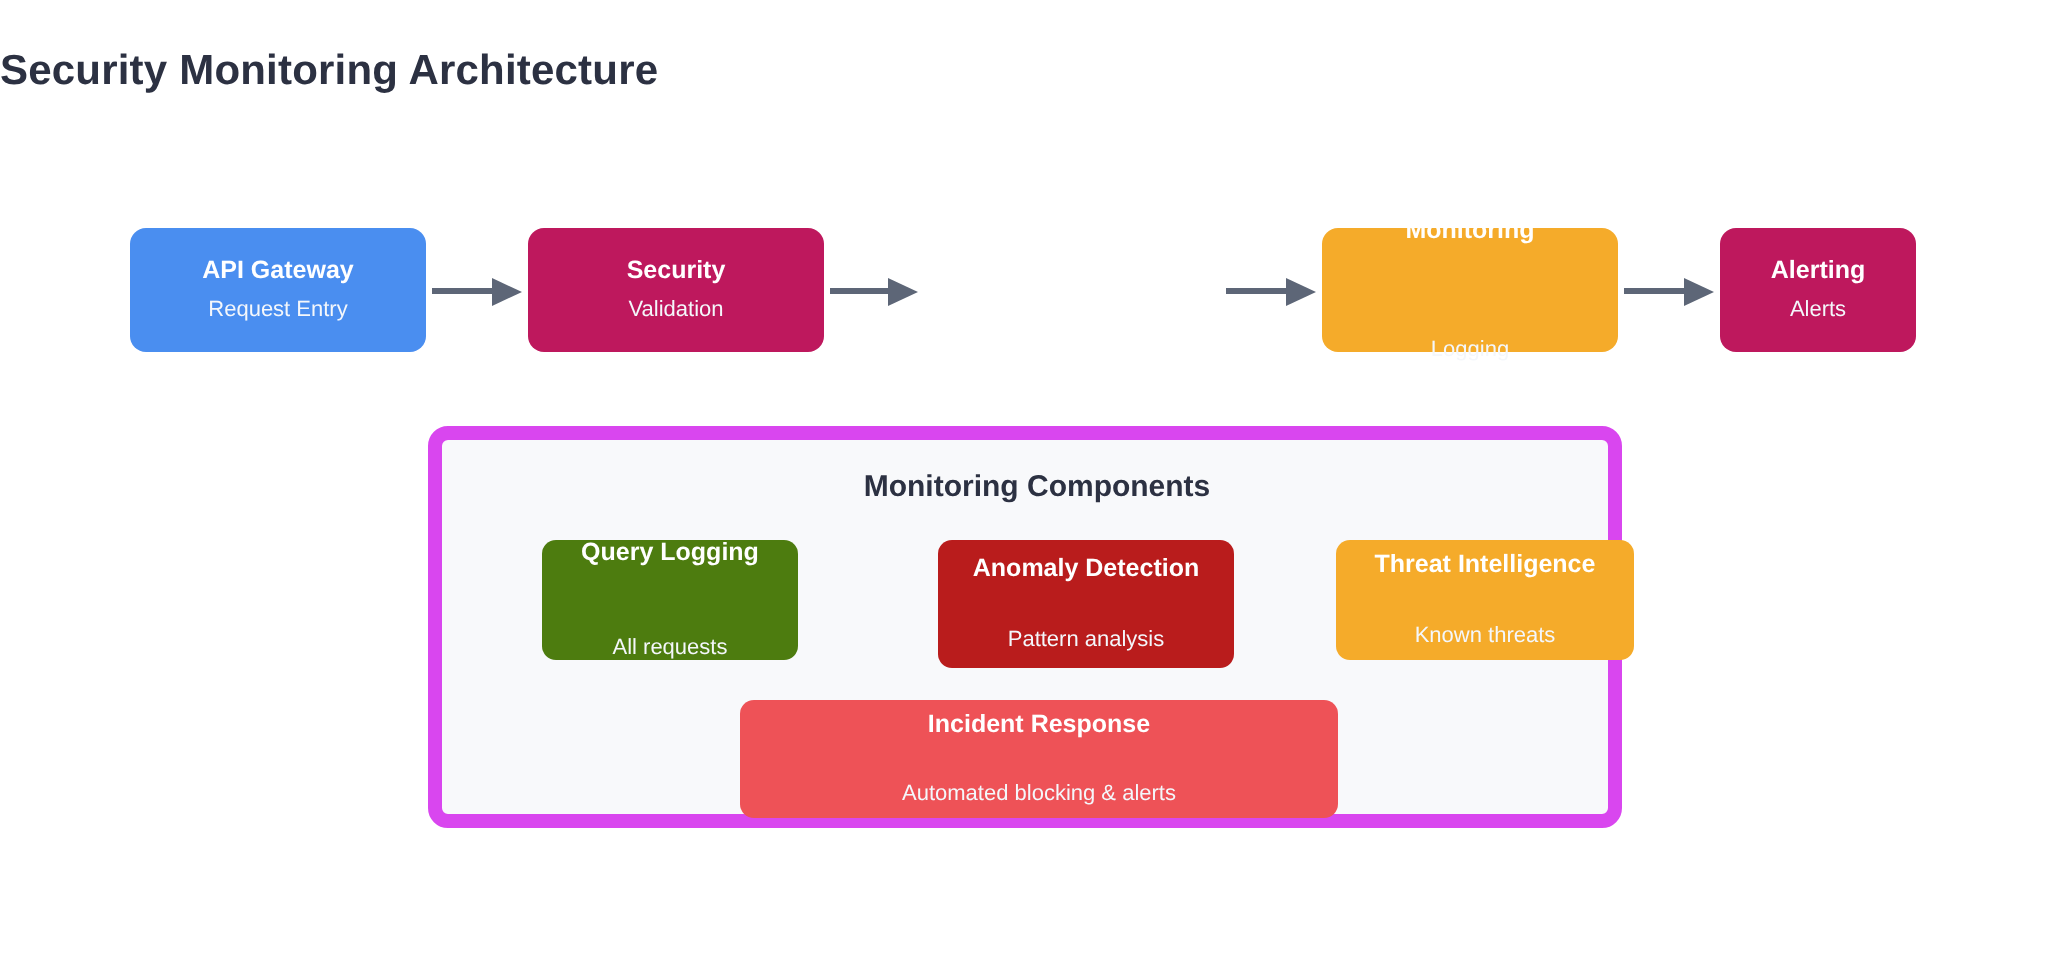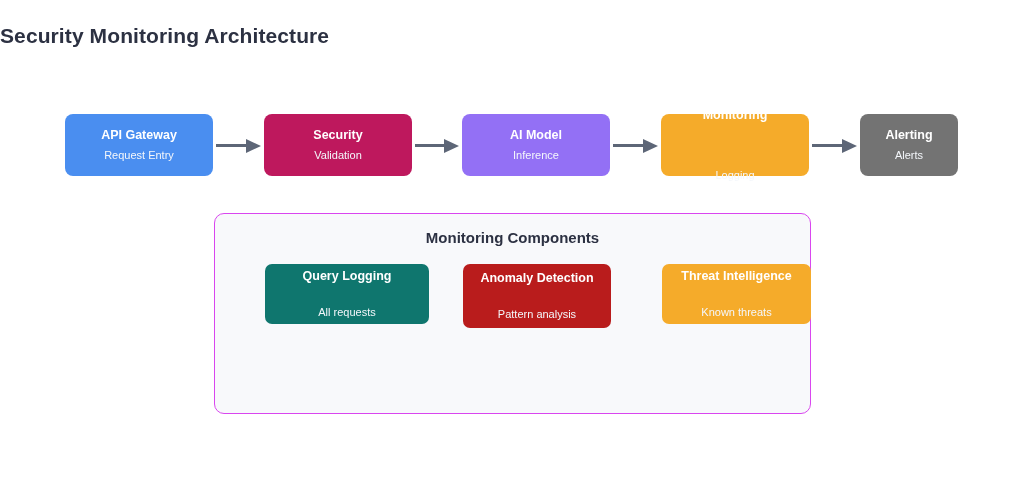--- a/index.html
+++ b/index.html
@@ -92,21 +92,21 @@
   }
 
   
   .panel {
     position: absolute;
     left: 214px;
     top: 213px;
     width: 597px;
     height: 201px;
     background: #f8f9fb;
-    border: 1px solid #d946ef;
+    border: 7px solid #d946ef;
     border-radius: 10px;
     box-sizing: border-box;
   }
   .panel-title {
     position: absolute;
     left: 0;
     top: 15px;
     width: 595px;
     text-align: center;
     font-size: 15px;
@@ -150,29 +150,25 @@
   <div class="pipeline">
 
     <div class="node" style="left: 65px; width: 148px; background: rgb(74, 142, 240);">
       <div class="node-title">API Gateway</div>
       <div class="node-sub">Request Entry</div>
     </div>
     <div class="node" style="left: 264px; width: 148px; background: #be185d;">
       <div class="node-title">Security</div>
       <div class="node-sub">Validation</div>
     </div>
-    <div class="node" style="left: 462px; width: 148px; background: rgb(147, 112, 245);">
-      <div class="node-title">AI Model</div>
-      <div class="node-sub">Inference</div>
-    </div>
     <div class="node" style="left: 661px; width: 148px; background: rgb(245, 171, 42); gap: 40px;">
       <div class="node-title">Monitoring</div>
       <div class="node-sub">Logging</div>
     </div>
-    <div class="node" style="left: 860px; width: 98px; background: #737373;">
+    <div class="node" style="left: 860px; width: 98px; background: #be185d;">
       <div class="node-title">Alerting</div>
       <div class="node-sub">Alerts</div>
     </div>
 
     <div class="arrow" style="left: 216px; width: 45px;">
         <div class="shaft" style="width: 30px; background: rgb(93, 102, 119);"></div>
         <div class="head" style="left: 30px; border-left-color: rgb(93, 102, 119);"></div>
       </div>
     <div class="arrow" style="left: 415px; width: 44px;">
         <div class="shaft" style="width: 29px; background: rgb(93, 102, 119);"></div>
@@ -184,26 +180,30 @@
       </div>
     <div class="arrow" style="left: 812px; width: 45px;">
         <div class="shaft" style="width: 30px; background: rgb(93, 102, 119);"></div>
         <div class="head" style="left: 30px; border-left-color: rgb(93, 102, 119);"></div>
       </div>
   </div>
 
   <div class="panel">
     <div class="panel-title">Monitoring Components</div>
 
-    <div class="comp" style="left: 50px; top: 50px; width: 164px; height: 60px; background: #0f766e;">
+    <div class="comp" style="left: 50px; top: 50px; width: 128px; height: 60px; background: #4d7c0f; justify-content: space-between;">
       <div class="comp-title">Query Logging</div>
       <div class="comp-sub">All requests</div>
     </div>
     <div class="comp" style="left: 248px; top: 50px; width: 148px; height: 64px; background: #b91c1c;">
       <div class="comp-title">Anomaly Detection</div>
       <div class="comp-sub">Pattern analysis</div>
     </div>
     <div class="comp" style="left: 447px; top: 50px; width: 149px; height: 60px; background: rgb(245, 171, 42);">
       <div class="comp-title">Threat Intelligence</div>
       <div class="comp-sub">Known threats</div>
     </div>
+    <div class="comp" style="left: 149px; top: 130px; width: 299px; height: 59px; background: rgb(238, 82, 87);">
+      <div class="comp-title">Incident Response</div>
+      <div class="comp-sub">Automated blocking &amp; alerts</div>
+    </div>
   </div>
 </div>
 
 </body></html>

